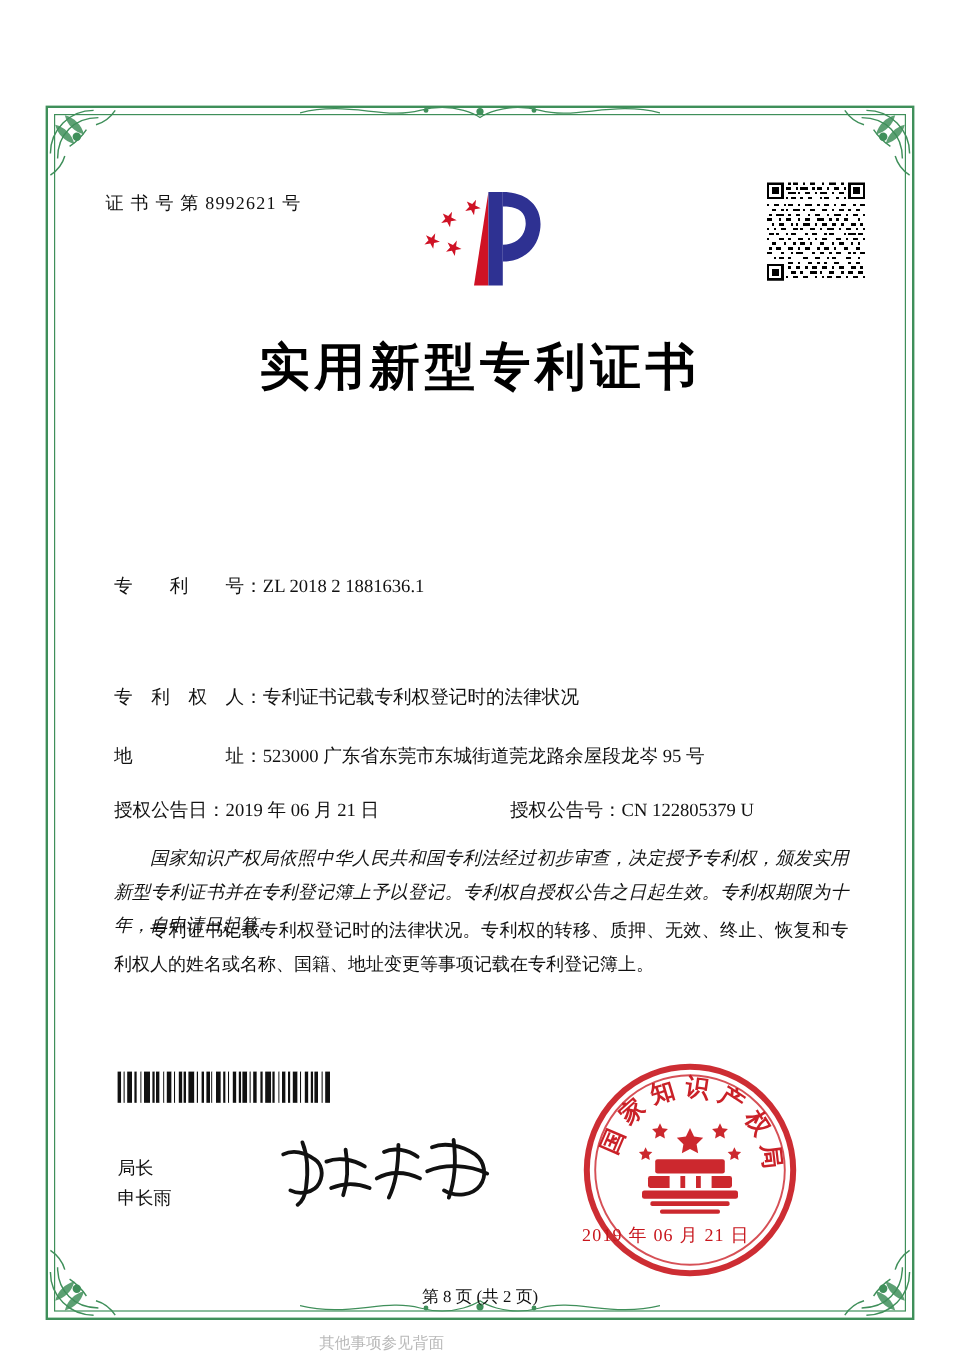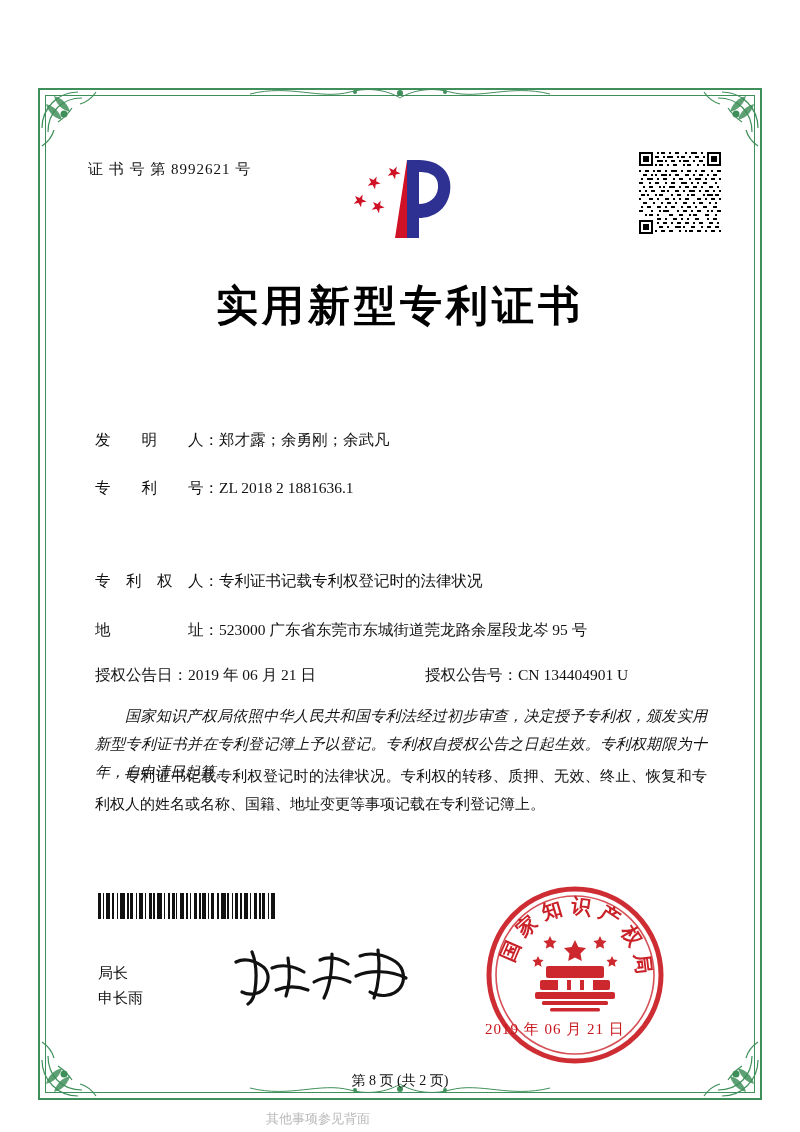--- a/index.html
+++ b/index.html
@@ -146,21 +146,20 @@
   .barcode i { display: block; background: #111; height: 100%; }
 
   
   .sig-label {
     position: absolute;
     left: 98px;
     top: 962px;
     font-size: 15px;
     color: #111;
     line-height: 25px;
-    font-family: Liberation Mono, monospace;
   }
   .sig-script {
     position: absolute;
     left: 228px;
     top: 946px;
     width: 190px;
     height: 62px;
   }
 
   
@@ -497,43 +496,40 @@
           <rect x="33" y="39" width="1" height="1"></rect>
           <rect x="36" y="39" width="2" height="1"></rect>
           <rect x="40" y="39" width="1" height="1"></rect>
       </g>
     </svg>
   </div>
 
   <div class="doc-title">实用新型专利证书</div>
 
 
-  <div class="field f-inv">
-    <span class="lbl">发　　明　　人：</span><span class="val">郑才露；余勇刚；余武凡</span>
-  </div>
 
   <div class="field f-pno">
     <span class="lbl">专　　利　　号：</span><span class="val">ZL 2018 2 1881636.1</span>
   </div>
 
 
   <div class="field f-owner">
     <span class="lbl">专　利　权　人：</span><span class="val">专利证书记载专利权登记时的法律状况</span>
   </div>
 
   <div class="field f-addr">
     <span class="lbl">地　　　　　址：</span><span class="val">523000 广东省东莞市东城街道莞龙路余屋段龙岑 95 号</span>
   </div>
 
   <div class="field f-grant">
     <span class="lbl">授权公告日：</span><span class="val">2019 年 06 月 21 日</span>
   </div>
 
   <div class="field f-grantno">
-    <span class="lbl">授权公告号：</span><span class="val">CN 134404901 U</span>
+    <span class="lbl">授权公告号：</span><span class="val">CN 122805379 U</span>
   </div>
 
   <div class="para p1">国家知识产权局依照中华人民共和国专利法经过初步审查，决定授予专利权，颁发实用新型专利证书并在专利登记簿上予以登记。专利权自授权公告之日起生效。专利权期限为十年，自申请日起算。</div>
   <div class="para p2">专利证书记载专利权登记时的法律状况。专利权的转移、质押、无效、终止、恢复和专利权人的姓名或名称、国籍、地址变更等事项记载在专利登记簿上。</div>
 
   <div class="barcode">
     <i style="width:3px"></i>
       <i style="width:2px;background:#fff"></i>
     <i style="width:1px"></i>
       <i style="width:2px;background:#fff"></i>

